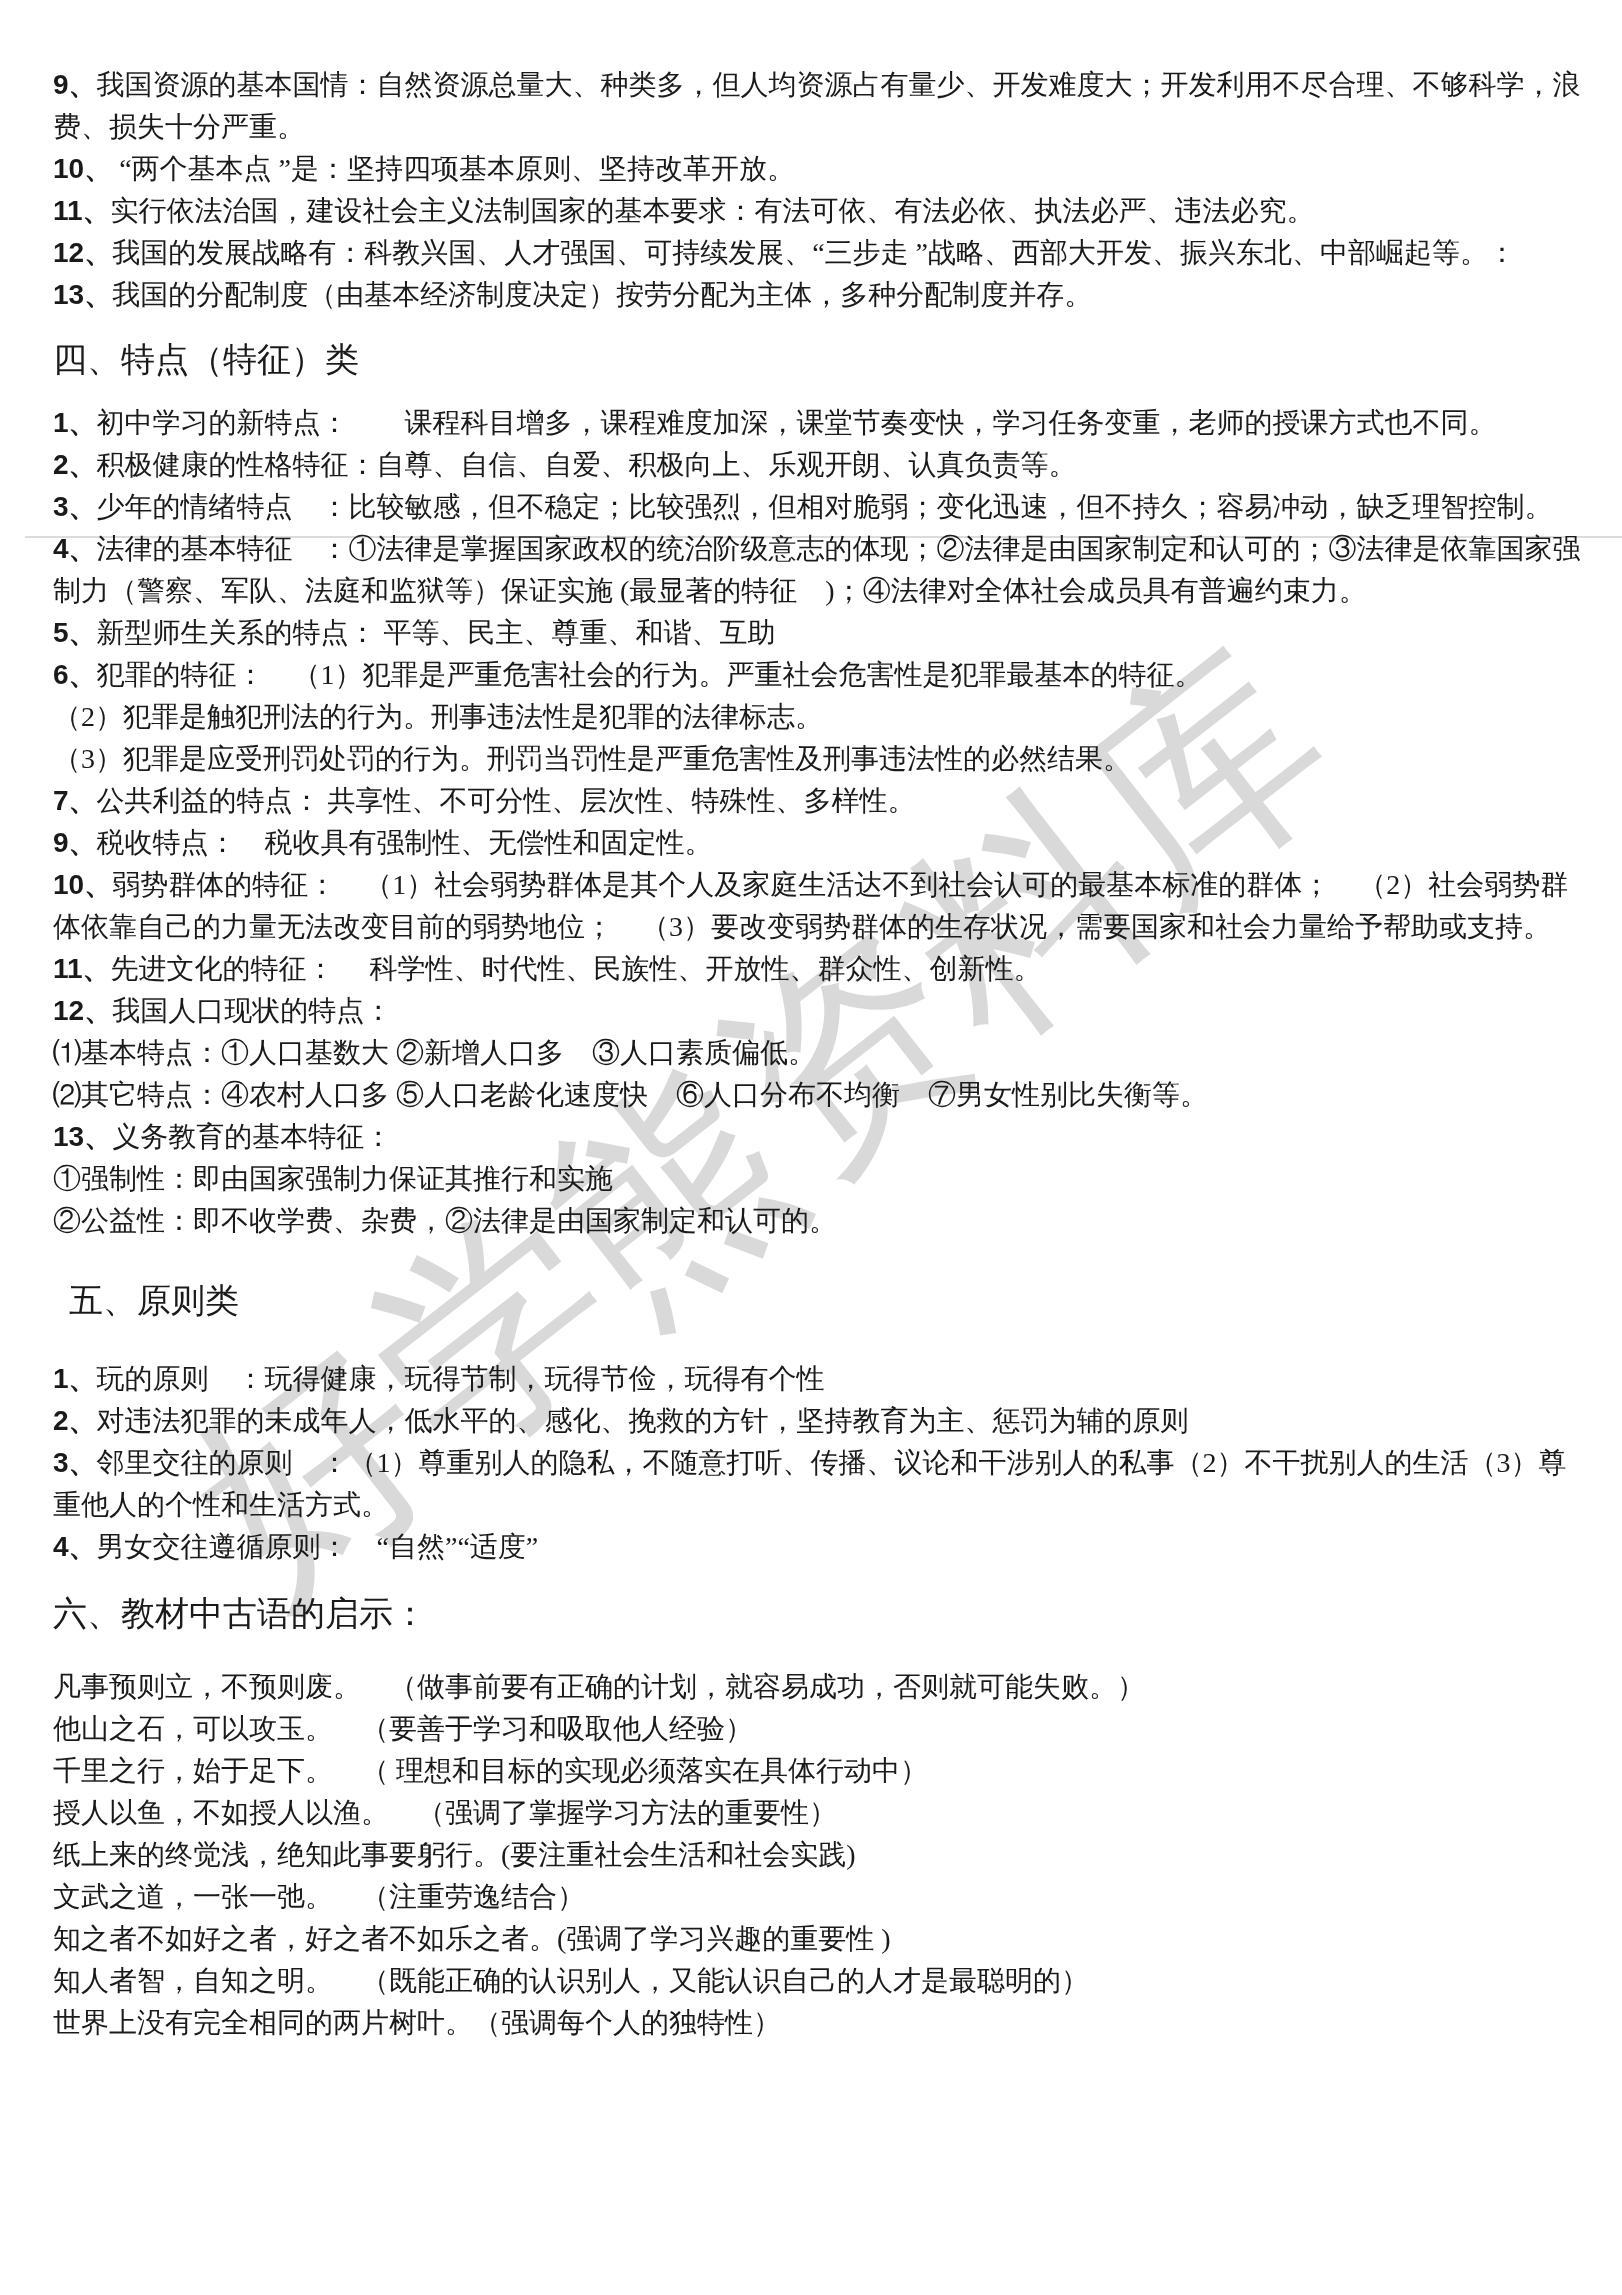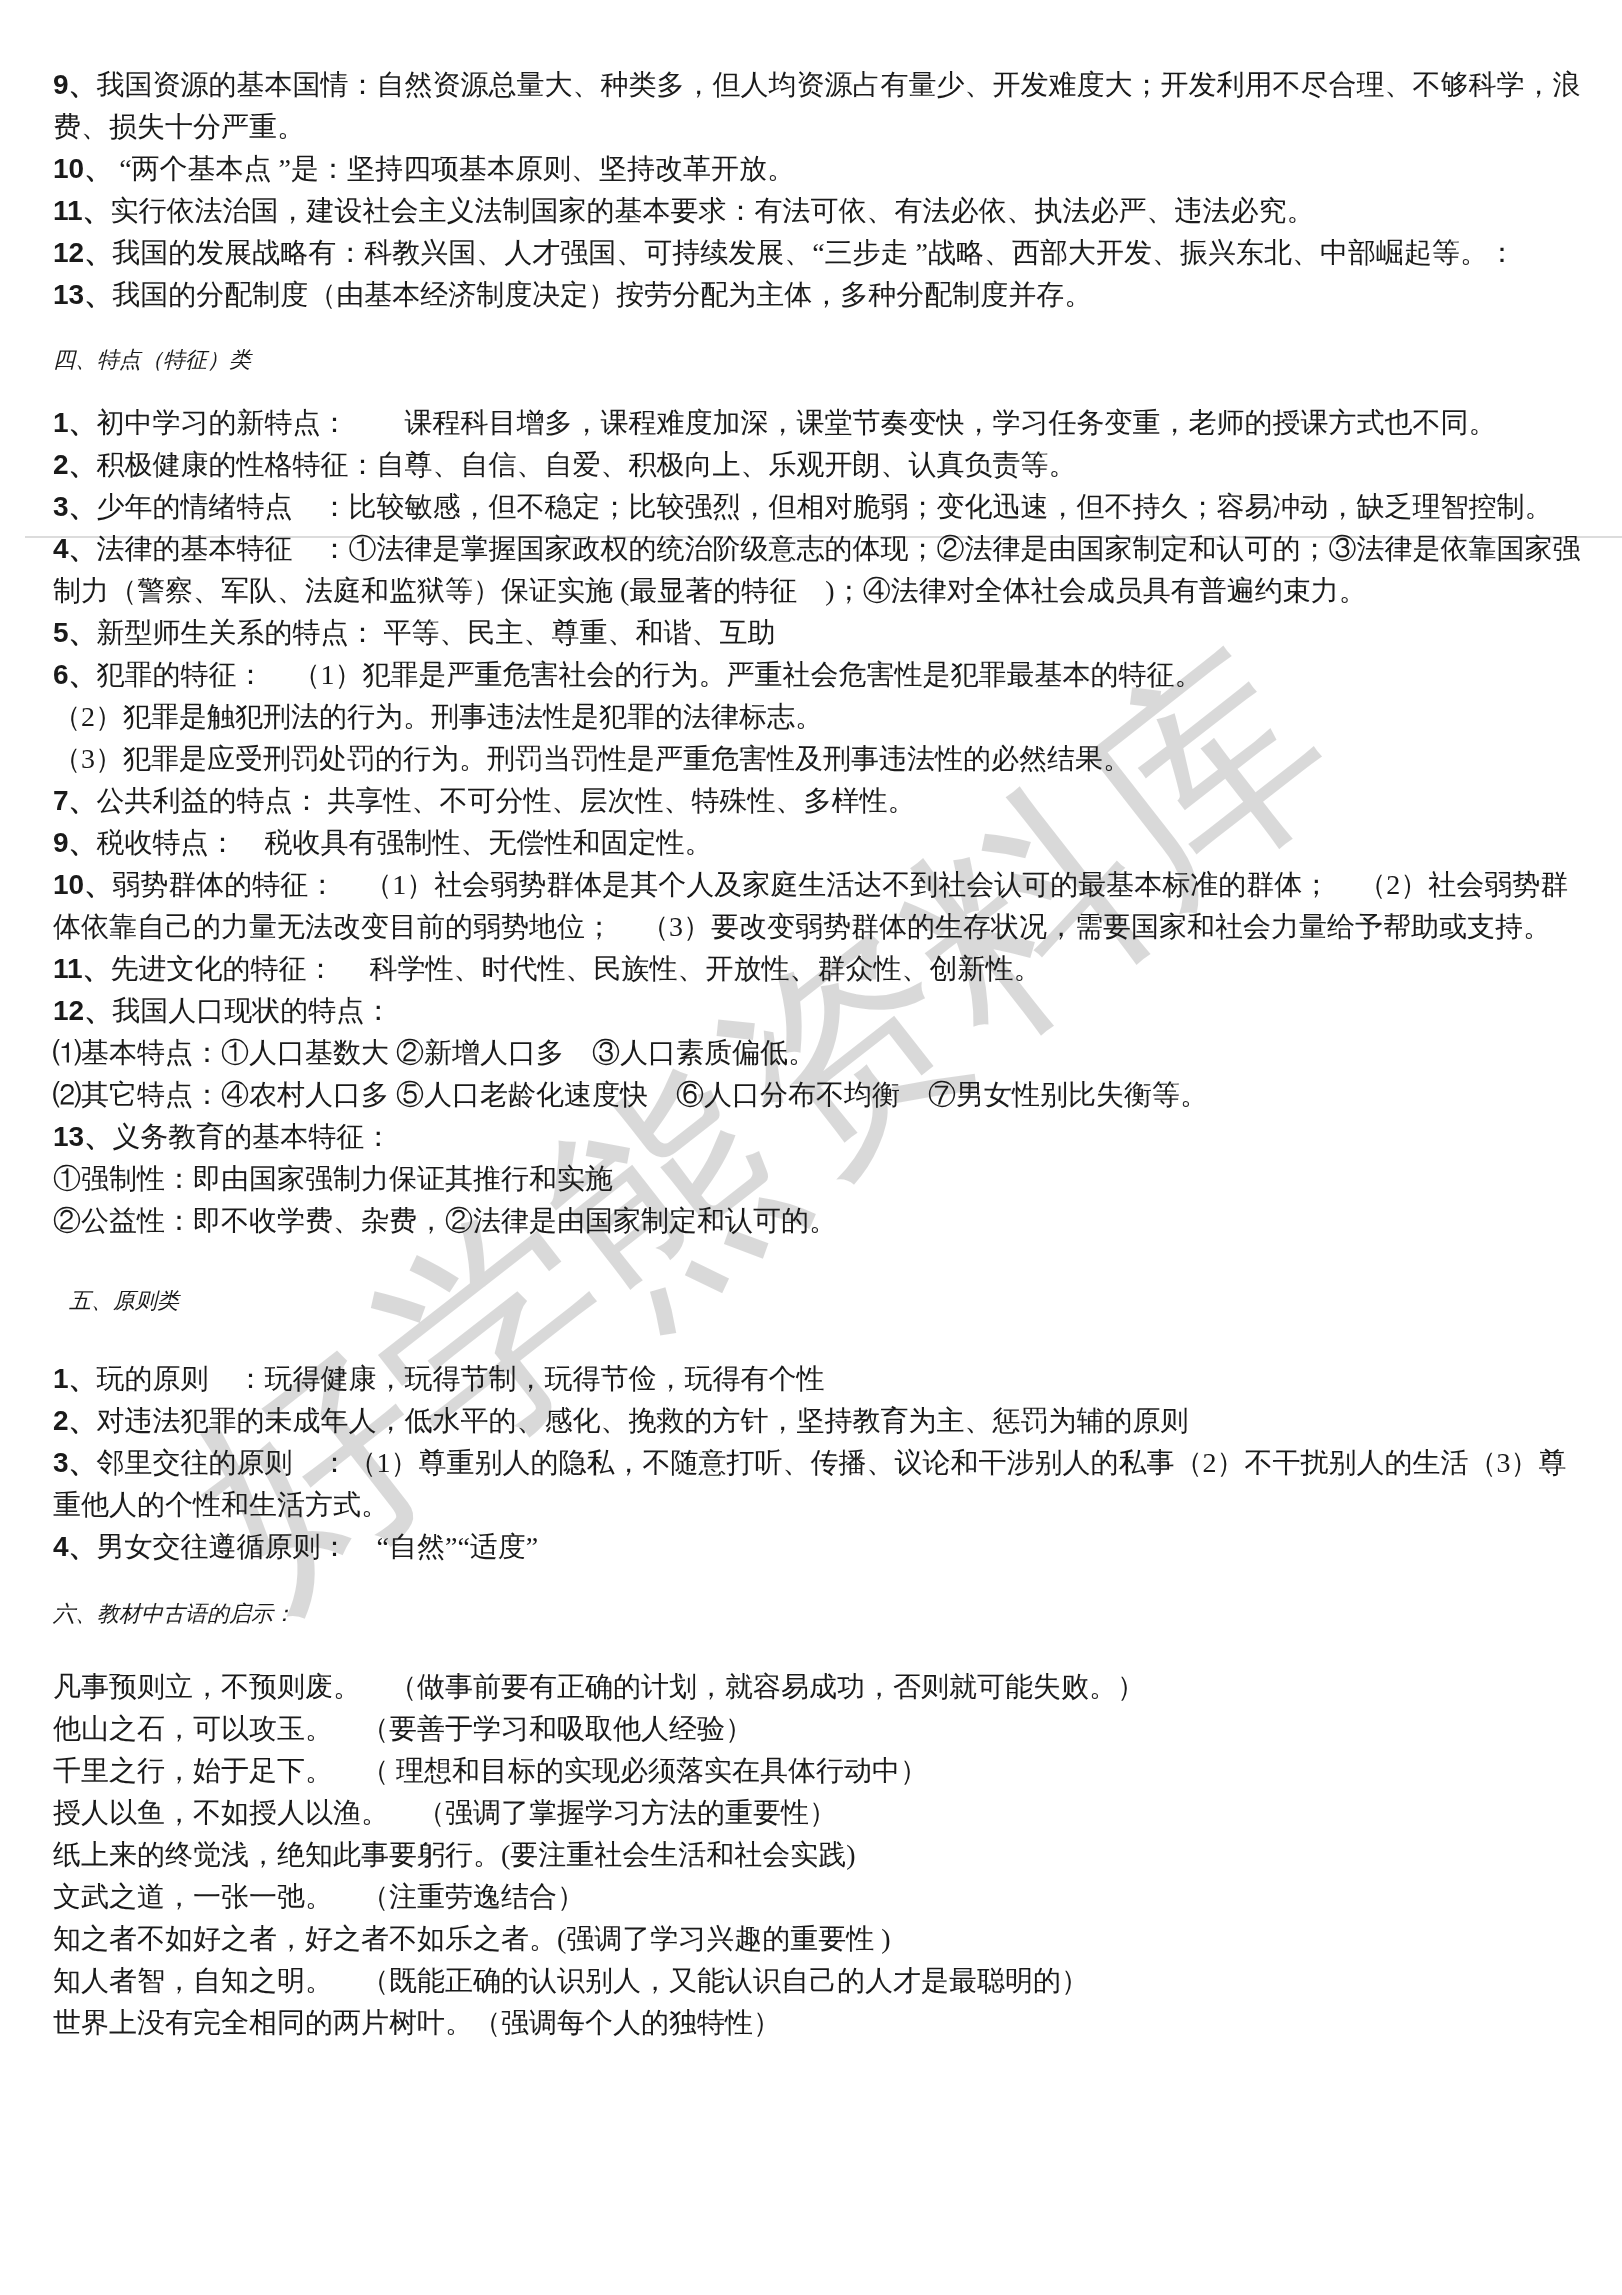--- a/index.html
+++ b/index.html
@@ -35,24 +35,23 @@
     font-size: 28px;
     line-height: 42px;
   }
   .para { margin: 0; }
   .num {
     font-weight: bold;
     font-family: "Liberation Sans", "DejaVu Sans", sans-serif;
   }
   h2.heading {
     font-weight: 400;
-    font-size: 22px;
+    font-size: 34px;
     line-height: 47px;
     margin: 20px 0 18.6px 0;
-    font-style: italic;
   }
   h2.heading-five { margin: 35px 0 34px 16px; }
   h2.heading-six  { margin: 22px 0 29px 0; }
   .divider {
     height: 1.7px;
     background: #dcdcdc;
     margin: 8.4px -34px -10px -28px; 
   }
 </style>
 </head>

